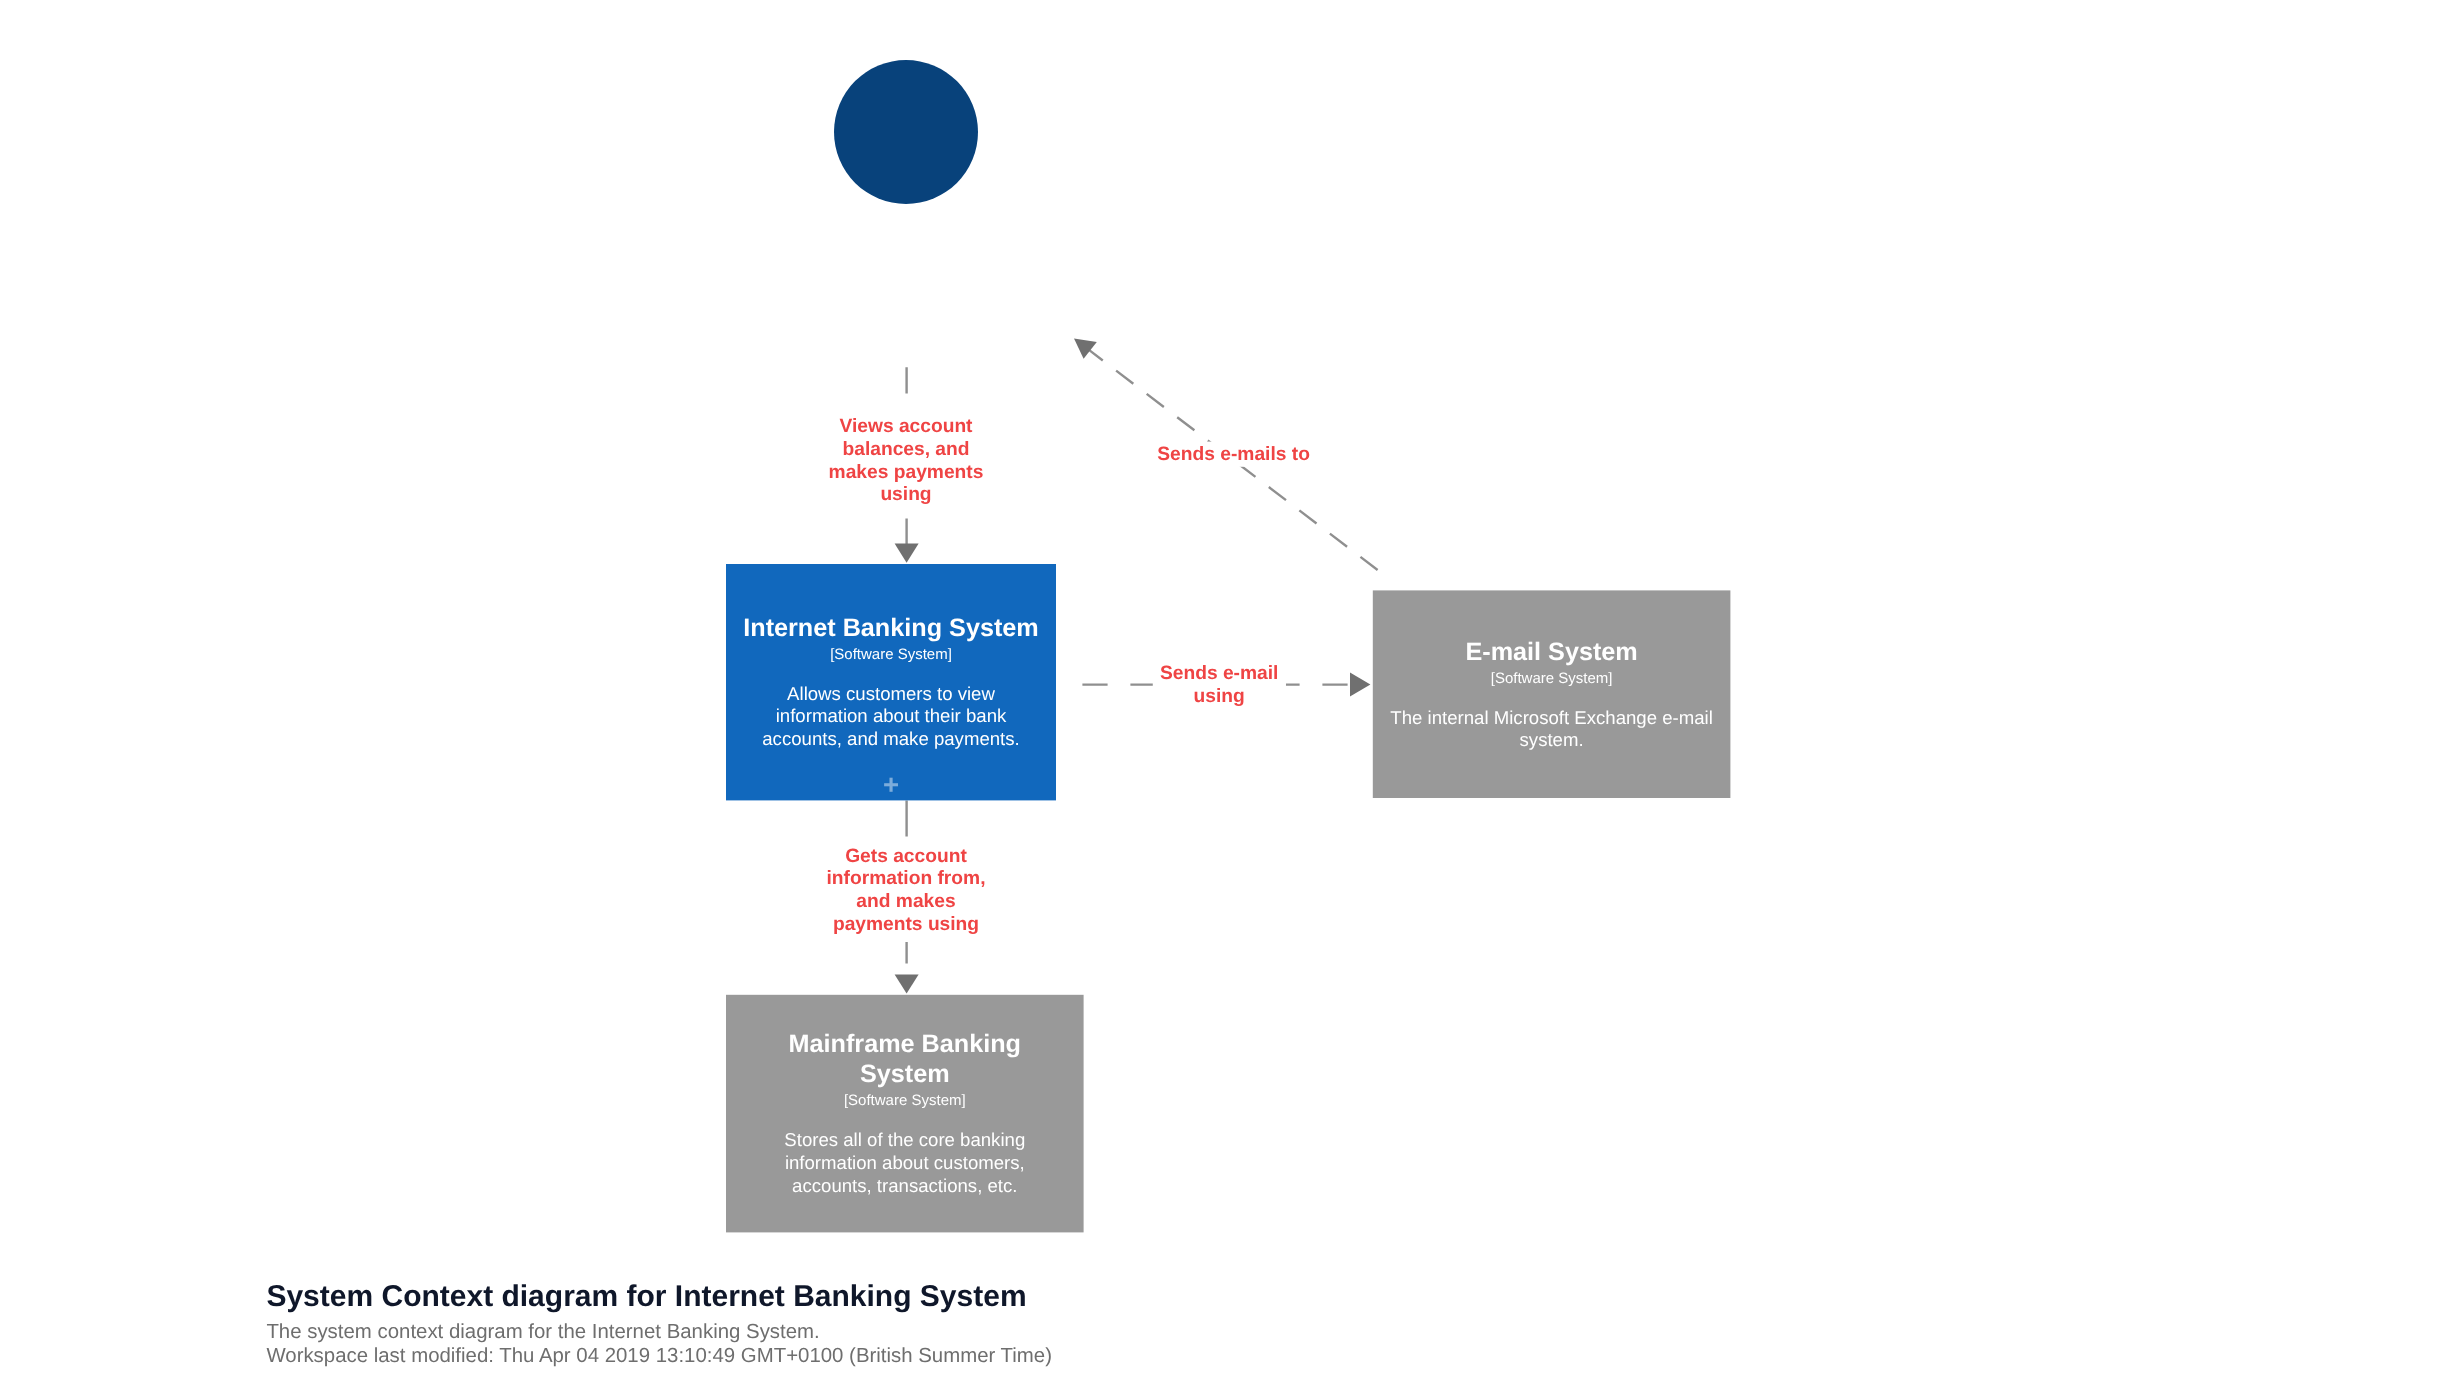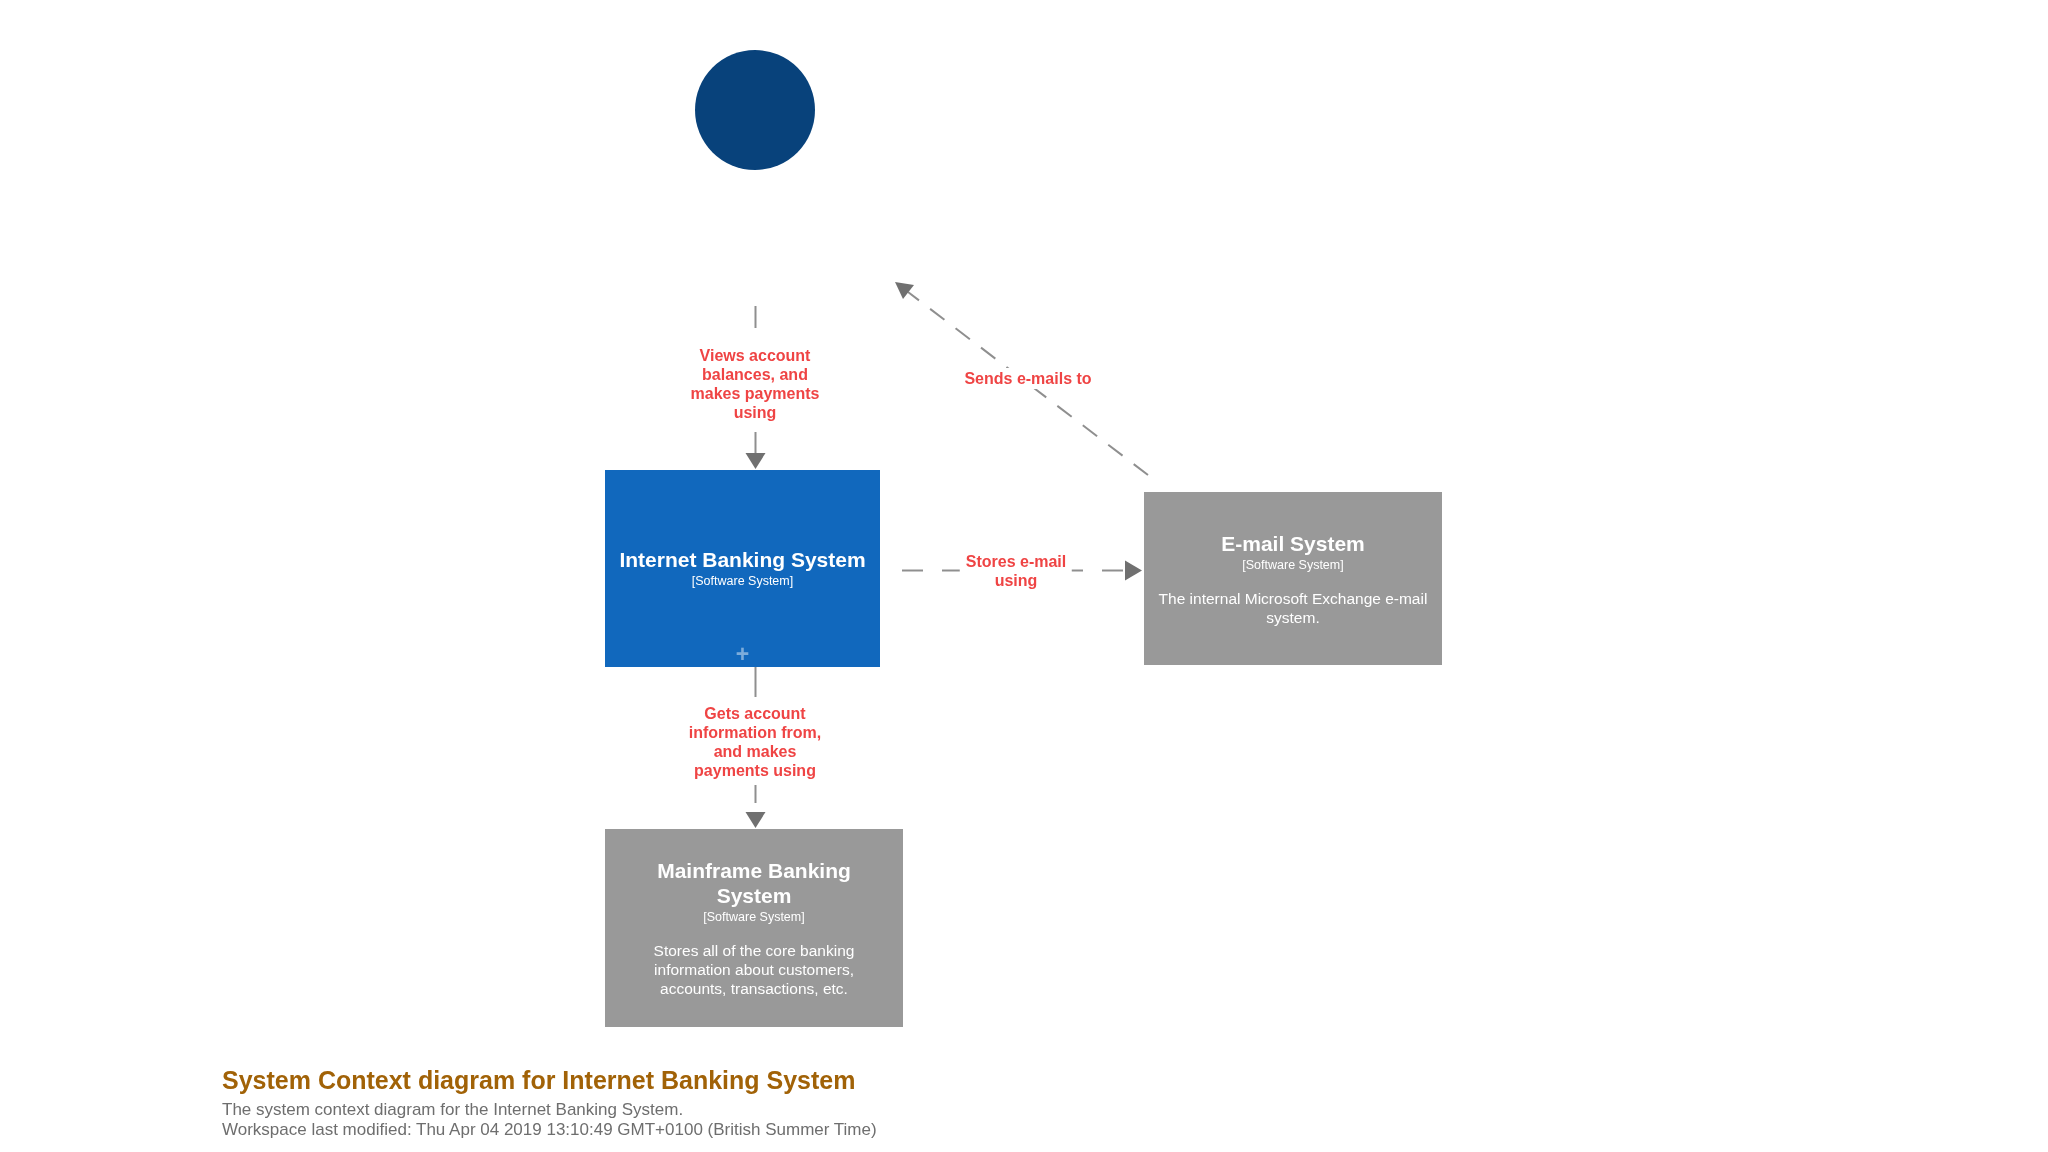--- a/index.html
+++ b/index.html
@@ -44,21 +44,21 @@
     background: #ffffff;
     color: #ef4444;
     font-size: 16px; font-weight: bold; line-height: 19px;
     text-align: center;
     padding: 1px 6px;
     white-space: nowrap;
   }
 
   .footer-title {
     position: absolute; z-index: 2;
-    font-size: 25px; font-weight: bold; color: #a16207;
+    font-size: 25px; font-weight: bold; color: #0f172a;
     white-space: nowrap;
   }
   .footer-line {
     position: absolute; z-index: 2;
     font-size: 17px; color: #6e6e6e;
     white-space: nowrap;
   }
 </style>
 </head>
 <body>
@@ -78,20 +78,21 @@
 
     <line x1="755.5" y1="667" x2="755.5" y2="818" stroke="#8f8f8f" stroke-width="2" stroke-dasharray="30 88 18 200"></line>
     <polygon points="745.5,812 765.5,812 755.5,828" fill="#707070"></polygon>
   </svg>
 
   <div class="person-head" style="left:695px; top:50px; width:120px; height:120px;"></div>
 
   <div class="el system" style="left:605px; top:470px; width:275px; height:197px;">
     <div class="name">Internet Banking System</div>
     <div class="meta">[Software System]</div>
+    <div class="desc" style="max-width:250px;">Allows customers to view information about their bank accounts, and make payments.</div>
     <div class="plus-icon">+</div>
   </div>
 
   <div class="el external" style="left:1144px; top:492px; width:298px; height:173px;">
     <div class="name">E-mail System</div>
     <div class="meta">[Software System]</div>
     <div class="desc" style="max-width:270px;">The internal Microsoft Exchange e-mail system.</div>
   </div>
 
   <div class="el external" style="left:605px; top:829px; width:298px; height:198px;">
@@ -105,21 +106,21 @@
     <div>balances, and</div>
     <div>makes payments</div>
     <div>using</div>
   </div>
 
   <div class="rel-label" style="left:1028px; top:368px;">
     <div>Sends e-mails to</div>
   </div>
 
   <div class="rel-label" style="left:1016px; top:551px;">
-    <div>Stores e-mail</div>
+    <div>Sends e-mail</div>
     <div>using</div>
   </div>
 
   <div class="rel-label" style="left:755px; top:703px;">
     <div>Gets account</div>
     <div>information from,</div>
     <div>and makes</div>
     <div>payments using</div>
   </div>
 

